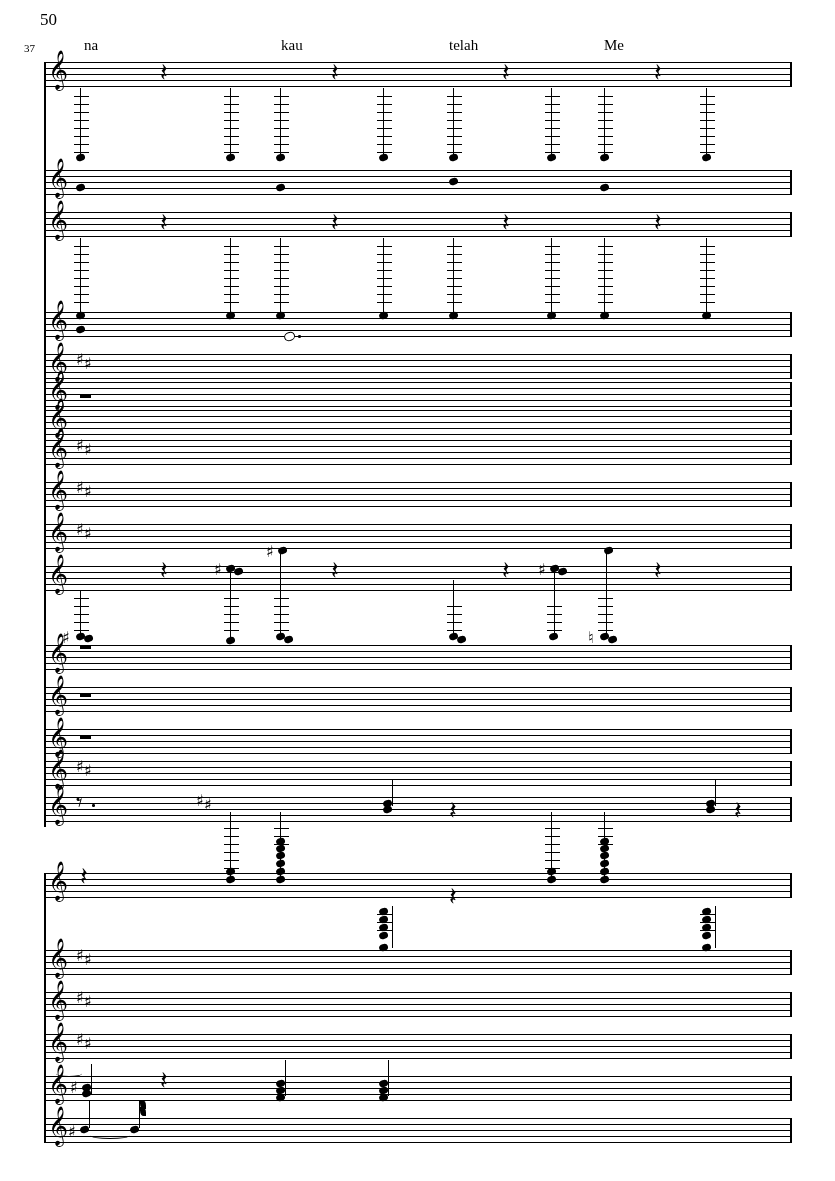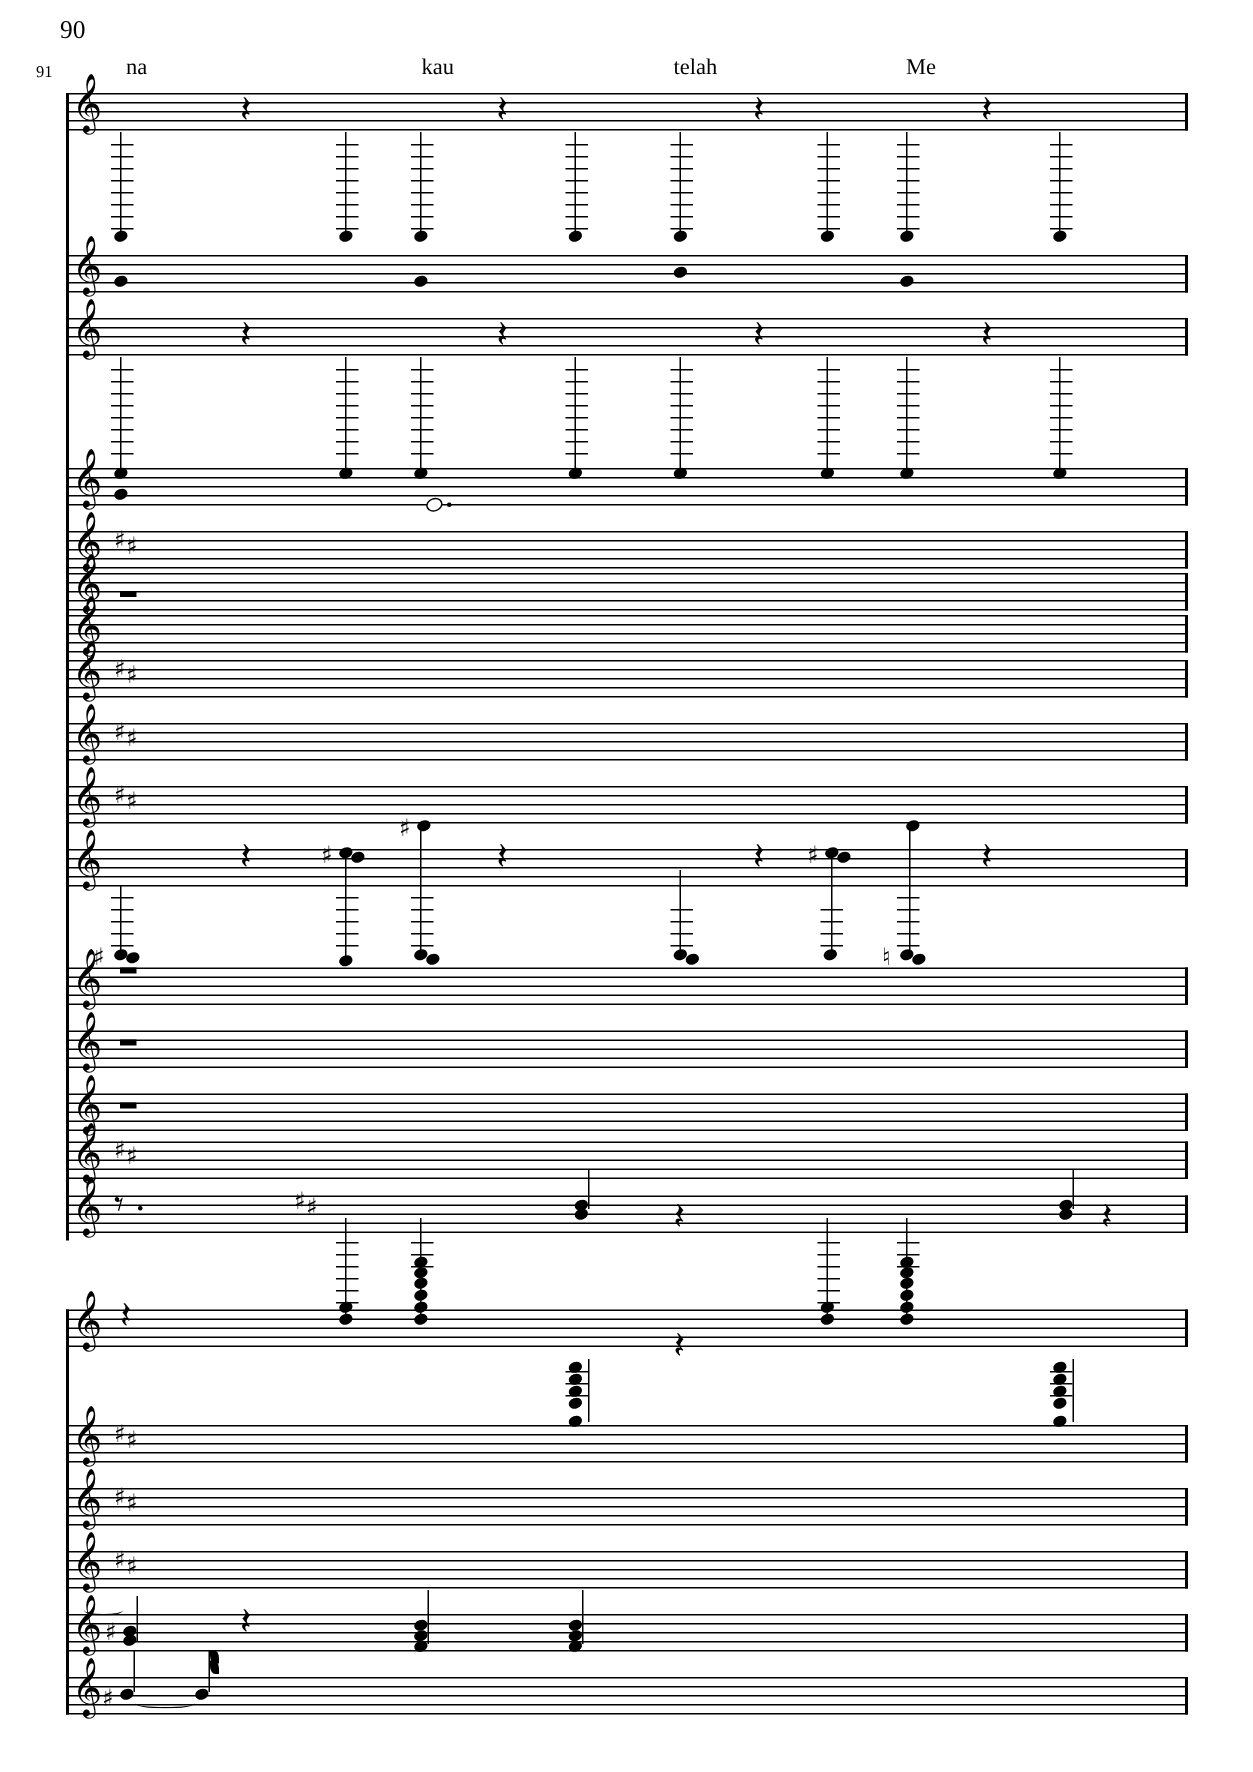--- a/index.html
+++ b/index.html
@@ -35,22 +35,22 @@
   .hnote{position:absolute;width:9px;height:6.6px;border:1.3px solid #000;border-radius:50%;transform:rotate(-20deg);background:#fff;}
   .dot{position:absolute;width:2.6px;height:2.6px;border-radius:50%;background:#000;}
   .tie{position:absolute;border-bottom:1.4px solid #000;border-radius:50%;height:6px;}
   .flag{position:absolute;width:6px;height:9px;background:#000;border-radius:0 60% 0 60%;}
 </style>
 </head>
 <body>
 
 <div id="sheet">
 
-  <div class="page-num">90</div>
-  <div class="meas-num">91</div>
+  <div class="page-num">50</div>
+  <div class="meas-num">37</div>
 
   <div class="lyric" style="left:84px;top:37px">na</div>
   <div class="lyric" style="left:281px;top:37px">kau</div>
   <div class="lyric" style="left:449px;top:37px">telah</div>
   <div class="lyric" style="left:604px;top:37px">Me</div>
 
   <div class="sysbar" style="left:44px;top:62px;height:292px"></div>
   <div class="sysbar" style="left:44px;top:354px;height:473px"></div>
   <div class="sysbar" style="left:44px;top:873px;height:270px"></div>
 

